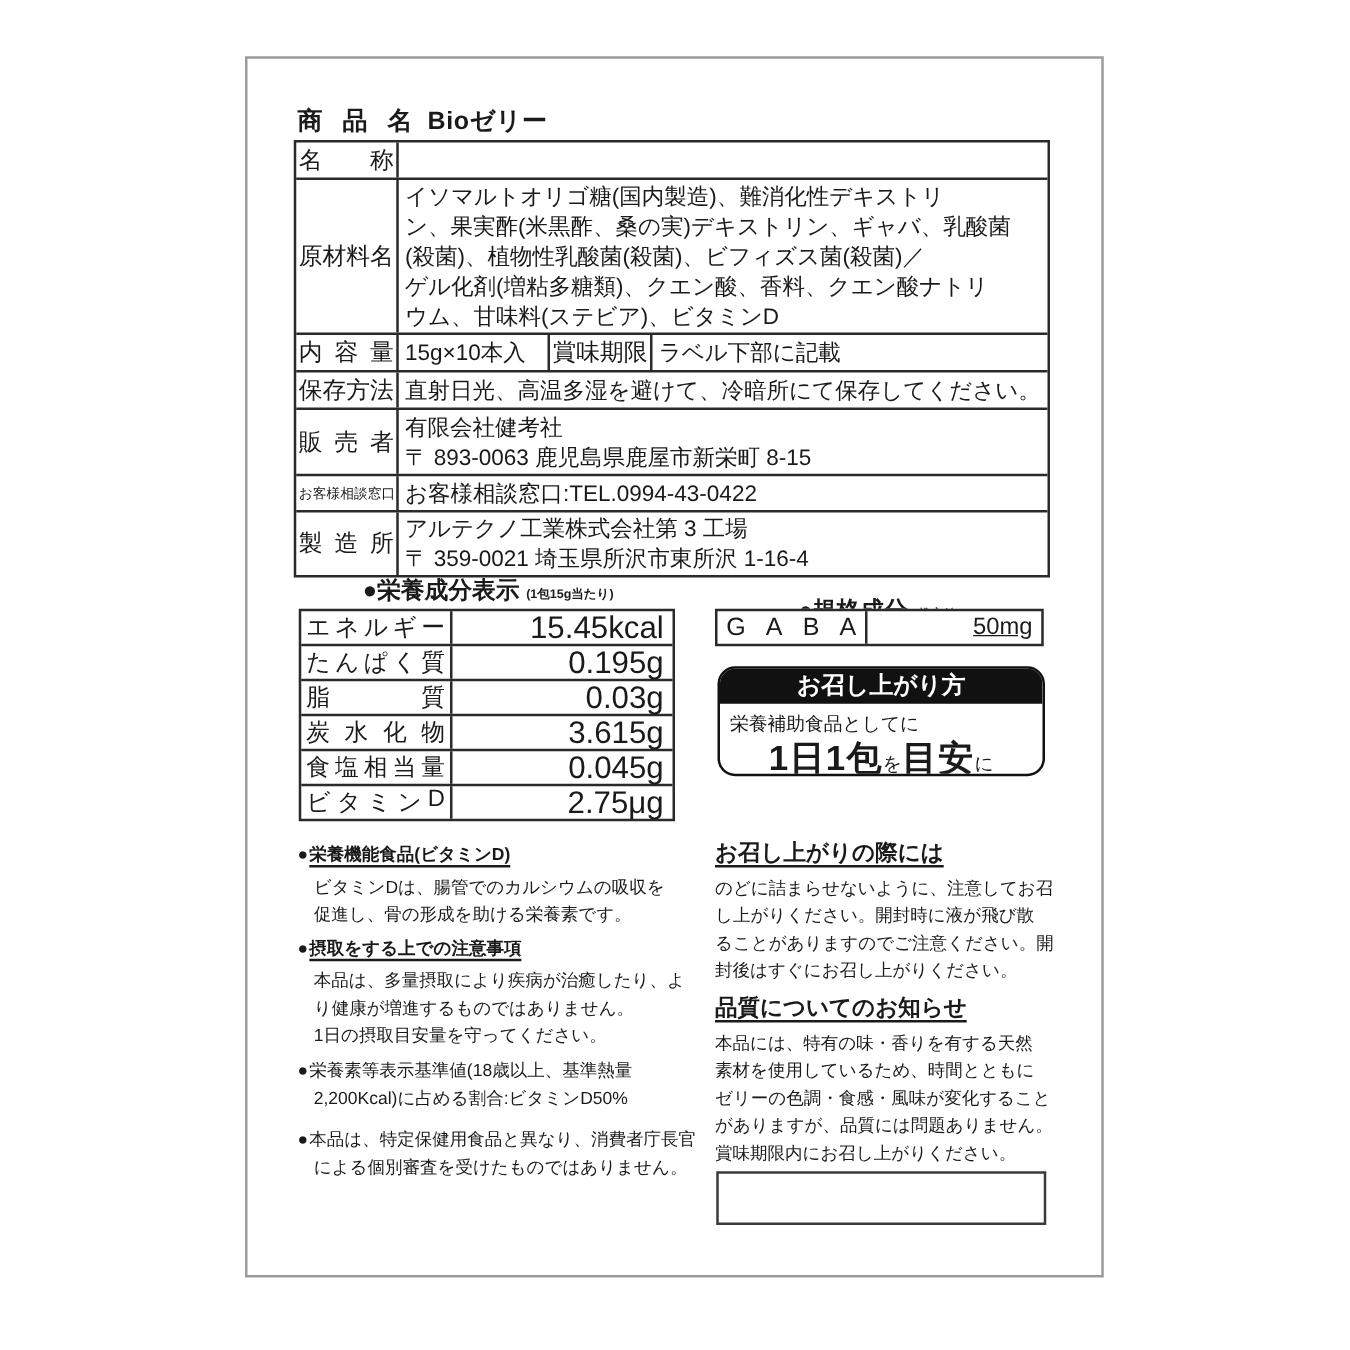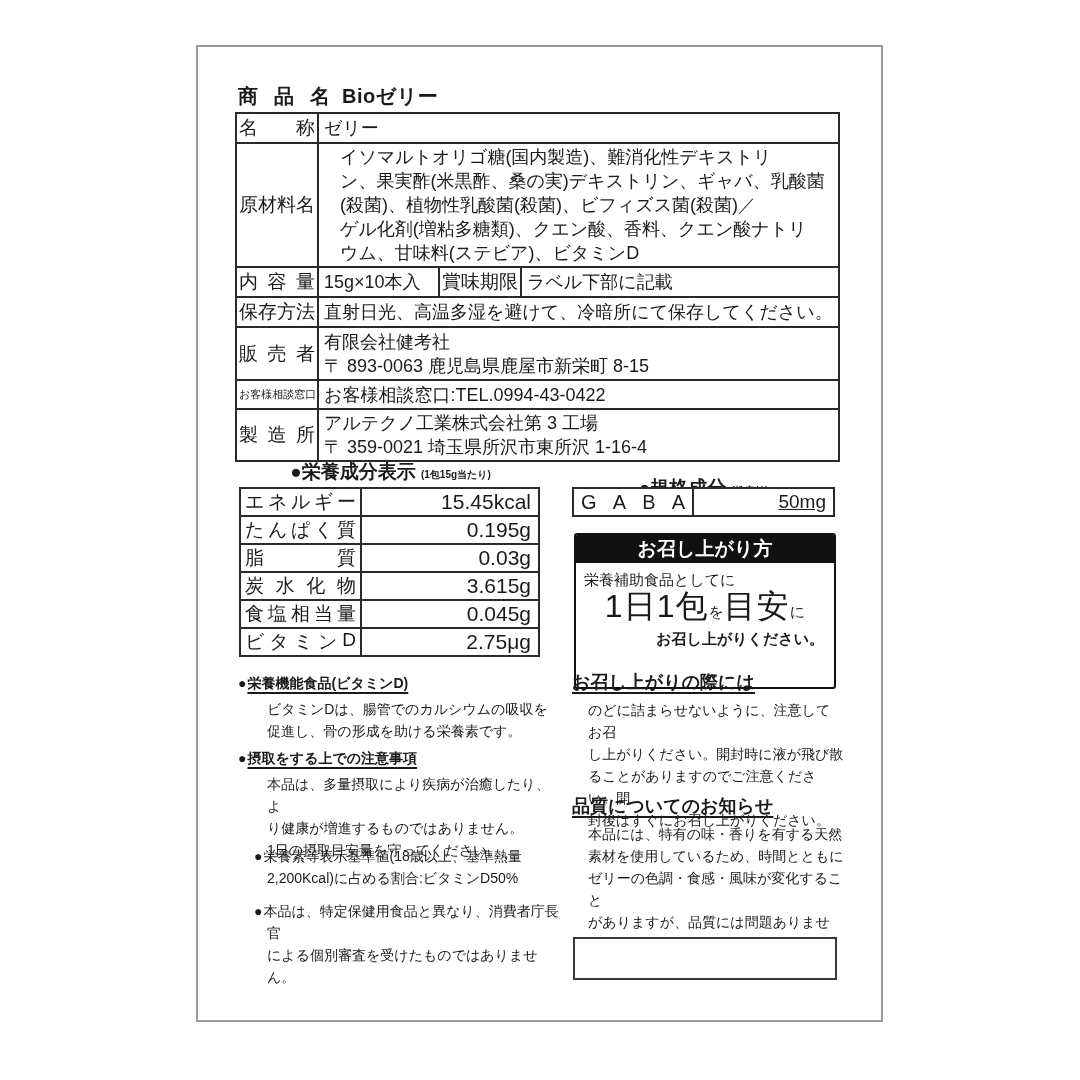--- a/index.html
+++ b/index.html
@@ -30,21 +30,21 @@
   .mt-label{
     width:82px;flex:0 0 82px;border-right:2px solid #2a2a2a;
     display:flex;flex-direction:column;justify-content:center;
     padding:1px 2px;font-size:19px;box-sizing:border-box;
   }
   .mt-label.small-label{font-size:11px;}
   .mt-content{
     flex:1;display:flex;flex-direction:column;justify-content:center;
     padding:1px 5px;font-size:18px;line-height:24px;box-sizing:border-box;
   }
-  .pre{white-space:pre-line;margin-left:16px;}
+  .pre{white-space:pre-line;}
   .cell-mid{flex:0 0 121px;border-right:2px solid #2a2a2a;display:flex;align-items:center;padding:1px 5px;font-size:18px;box-sizing:border-box;}
   .cell-exp-label{flex:0 0 82px;border-right:2px solid #2a2a2a;display:flex;align-items:center;padding:1px 2px;font-size:19px;box-sizing:border-box;}
   .r-name{min-height:24px;}
   .r-ingredients{min-height:120px;}
   .r-contents{min-height:27px;}
   .r-storage{min-height:28px;}
   .r-seller{min-height:51px;}
   .r-support{min-height:27px;}
   .r-factory{min-height:46px;}
 
@@ -52,34 +52,34 @@
   .sec-heading{font-weight:700;font-size:19px;text-align:center;white-space:nowrap;}
   .sec-heading .note{font-size:10px;font-weight:600;}
   .nut-heading{left:40px;top:412px;width:305px;}
   .spec-heading{left:374px;top:412px;width:263px;margin-top:16px;}
 
   
   .nut-table{left:41px;top:440px;width:301px;border:2px solid #2a2a2a;background:#fff;}
   .nut-row{display:flex;height:26px;border-top:2px solid #2a2a2a;}
   .nut-row:first-child{border-top:none;}
   .nut-label{width:121px;flex:0 0 121px;border-right:2px solid #2a2a2a;display:flex;align-items:center;padding:0 4px;font-size:19px;box-sizing:border-box;}
-  .nut-value{flex:1;display:flex;align-items:center;justify-content:flex-end;padding:0 7px;font-size:21px;border-radius:10px;}
+  .nut-value{flex:1;display:flex;align-items:center;justify-content:flex-end;padding:0 7px;font-size:25px;border-radius:10px;}
 
   
   .gaba-table{left:374px;top:440px;width:263px;height:30px;border:2px solid #2a2a2a;display:flex;background:#fff;}
   .gaba-label{width:120px;flex:0 0 120px;border-right:2px solid #2a2a2a;display:flex;align-items:center;padding:0 7px;font-size:20px;box-sizing:border-box;}
   .gaba-value{flex:1;display:flex;align-items:center;justify-content:flex-end;padding:0 7px;font-size:19px;text-decoration:underline;}
 
   
-  .serving{left:376px;top:486px;width:262px;height:156px;border:2.5px solid #111;border-radius:3px;overflow:hidden;background:#fff;}
+  .serving{left:376px;top:486px;width:262px;height:88px;border:2.5px solid #111;border-radius:14px;overflow:hidden;background:#fff;}
   .serving-header{background:#111;color:#fff;height:28px;line-height:28px;text-align:center;font-weight:700;font-size:19px;}
   .serving-body{padding:5px 8px 0 8px;}
   .sv1{font-size:15px;line-height:23px;text-align:left;}
   .sv2{text-align:center;line-height:31px;white-space:nowrap;}
-  .sv2 .big{font-size:32px;font-weight:400;letter-spacing:1px;}
+  .sv2 .big{font-size:28px;font-weight:700;letter-spacing:1px;}
   .sv2 .sm{font-size:15px;}
   .sv3{text-align:right;font-size:15px;line-height:23px;padding-right:2px;font-weight:bold;}
 
   
   .note-sec{line-height:22px;}
   .note-heading{font-size:18px;font-weight:700;white-space:nowrap;line-height:24px;}
   .underline{text-decoration:underline;text-decoration-thickness:1.5px;text-underline-offset:4px;}
   .blt{margin-right:1px;}
   .note-body{font-size:14px;line-height:22px;margin-top:4px;}
   .hang{padding-left:13px;text-indent:-13px;font-size:14px;line-height:22px;}
@@ -112,21 +112,20 @@
     </div>
 
     <div class="abs main-table">
       <div class="mt-row r-name">
         <div class="mt-label">
             <div class="jchars">
               <span>名</span>
               <span>称</span>
             </div>
           </div>
-        <div class="mt-content">ゼリー</div>
       </div>
       <div class="mt-row r-ingredients">
         <div class="mt-label">
             <div class="jchars">
               <span>原</span>
               <span>材</span>
               <span>料</span>
               <span>名</span>
             </div>
           </div>

